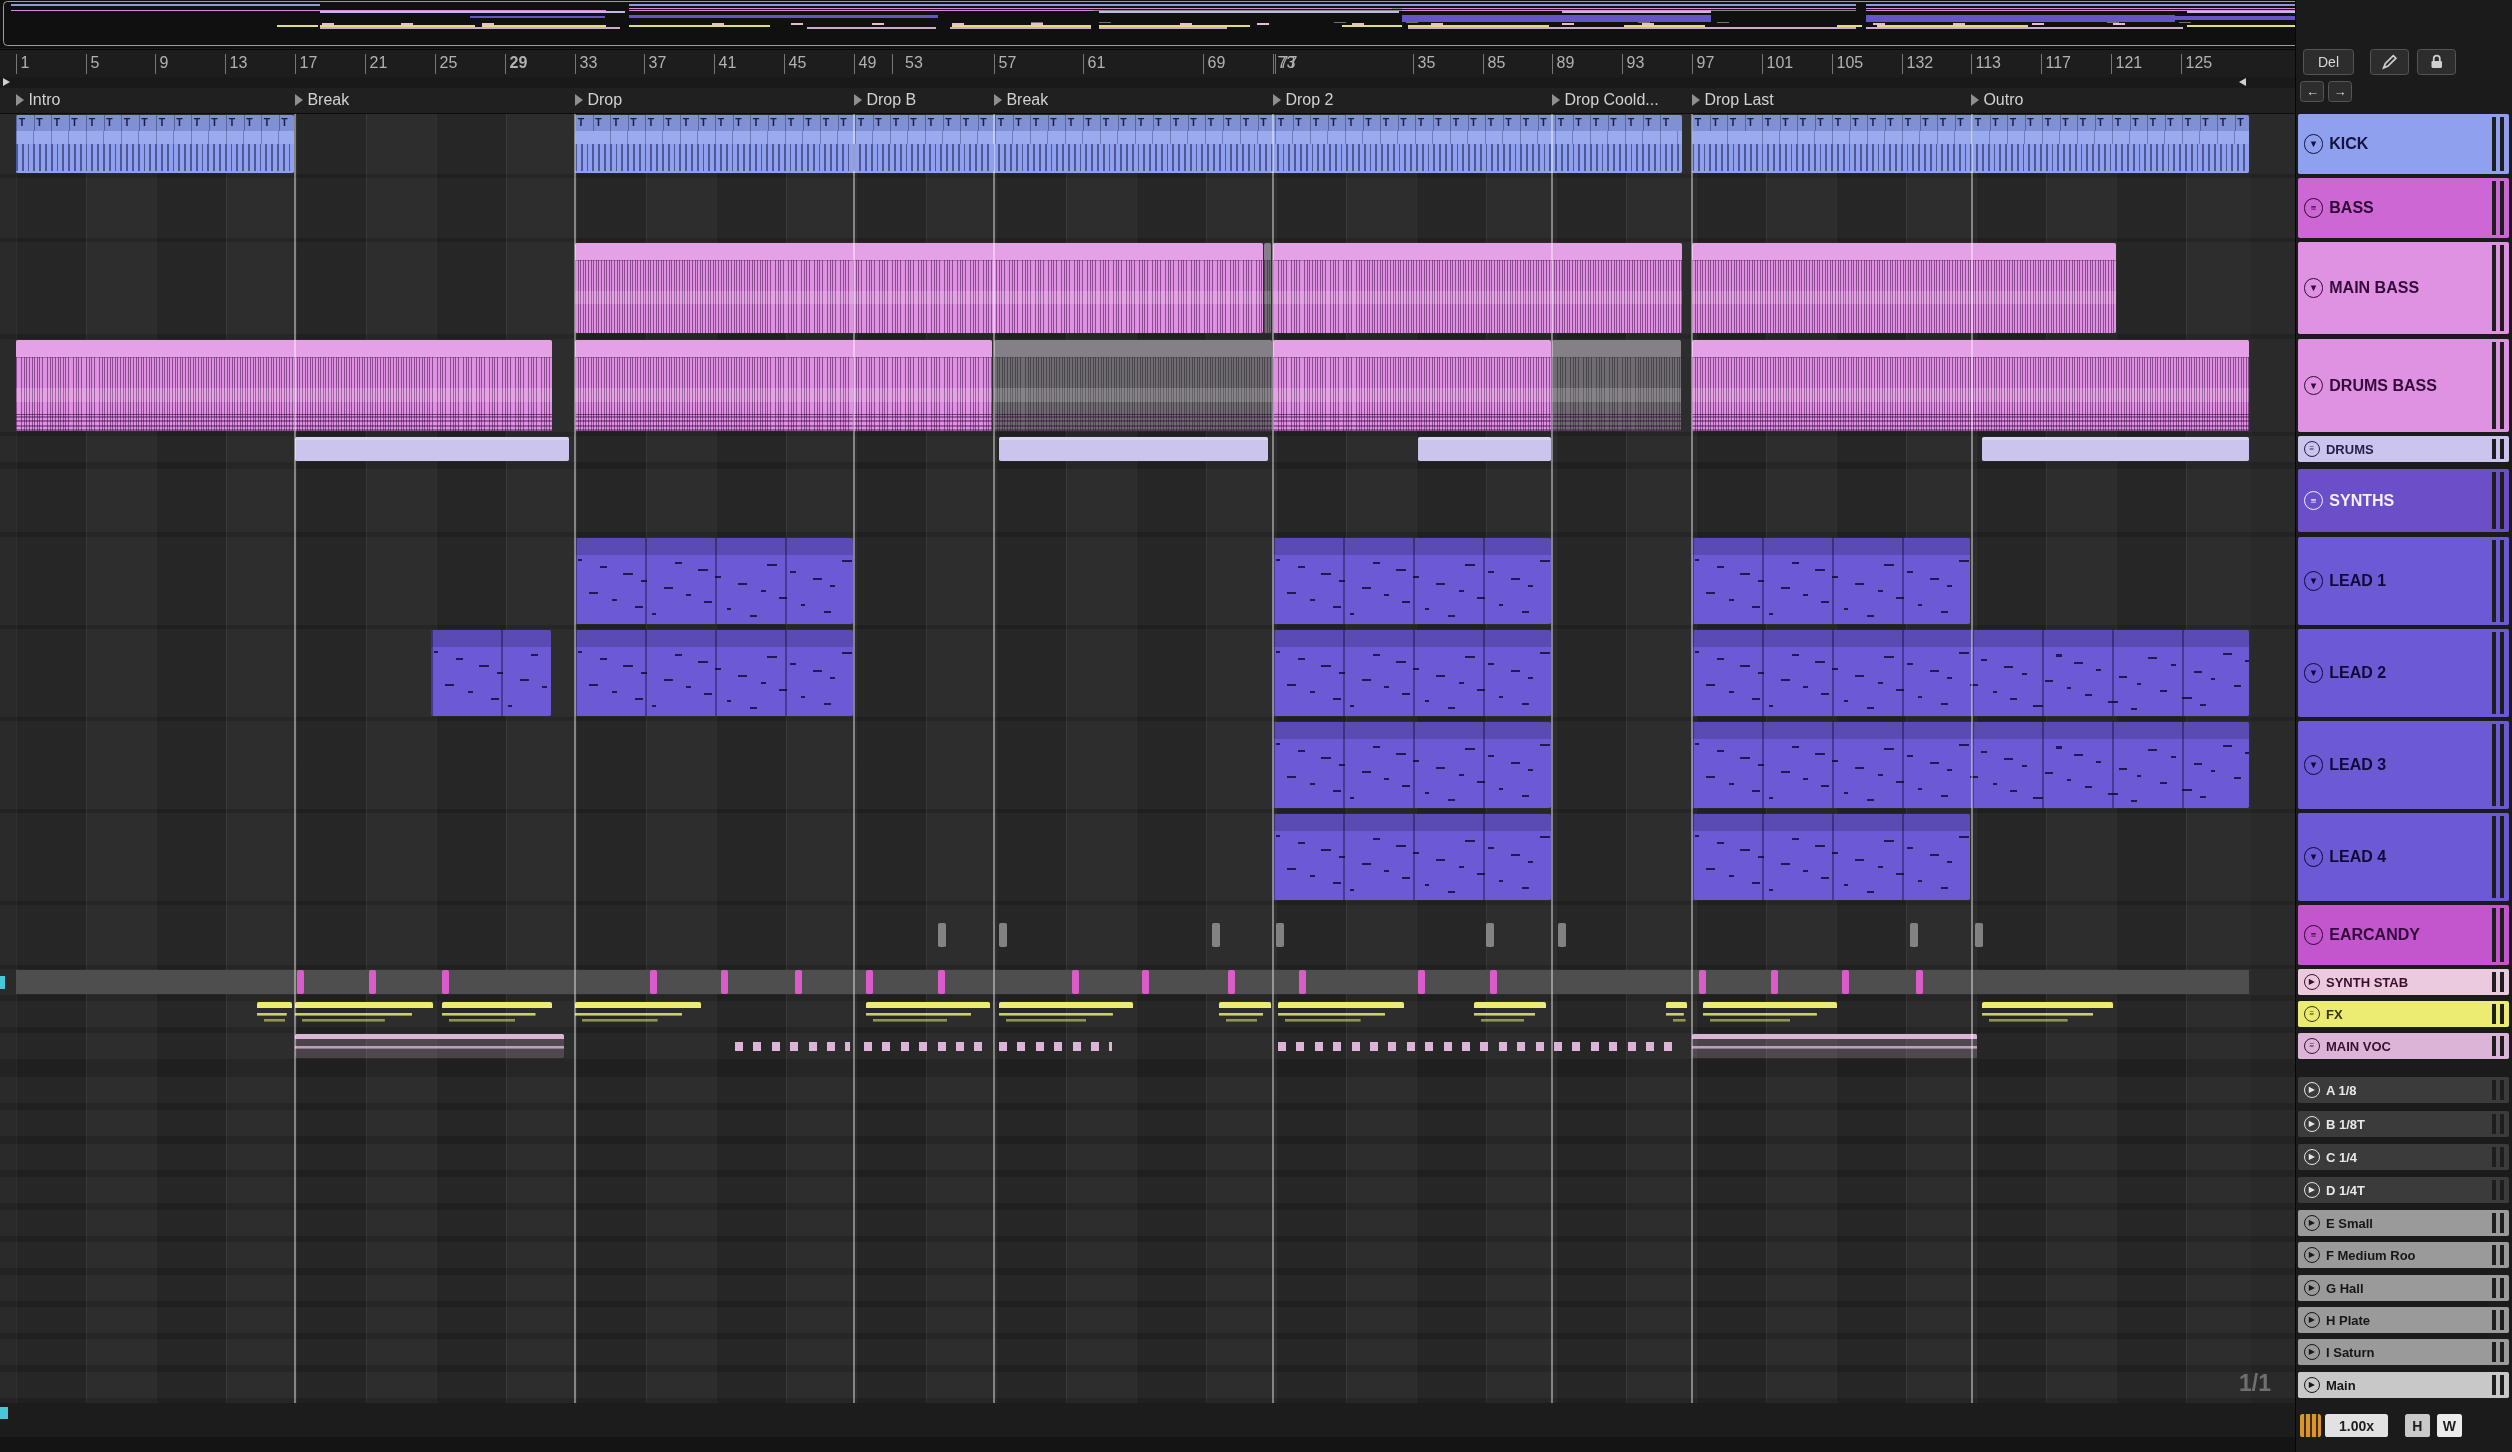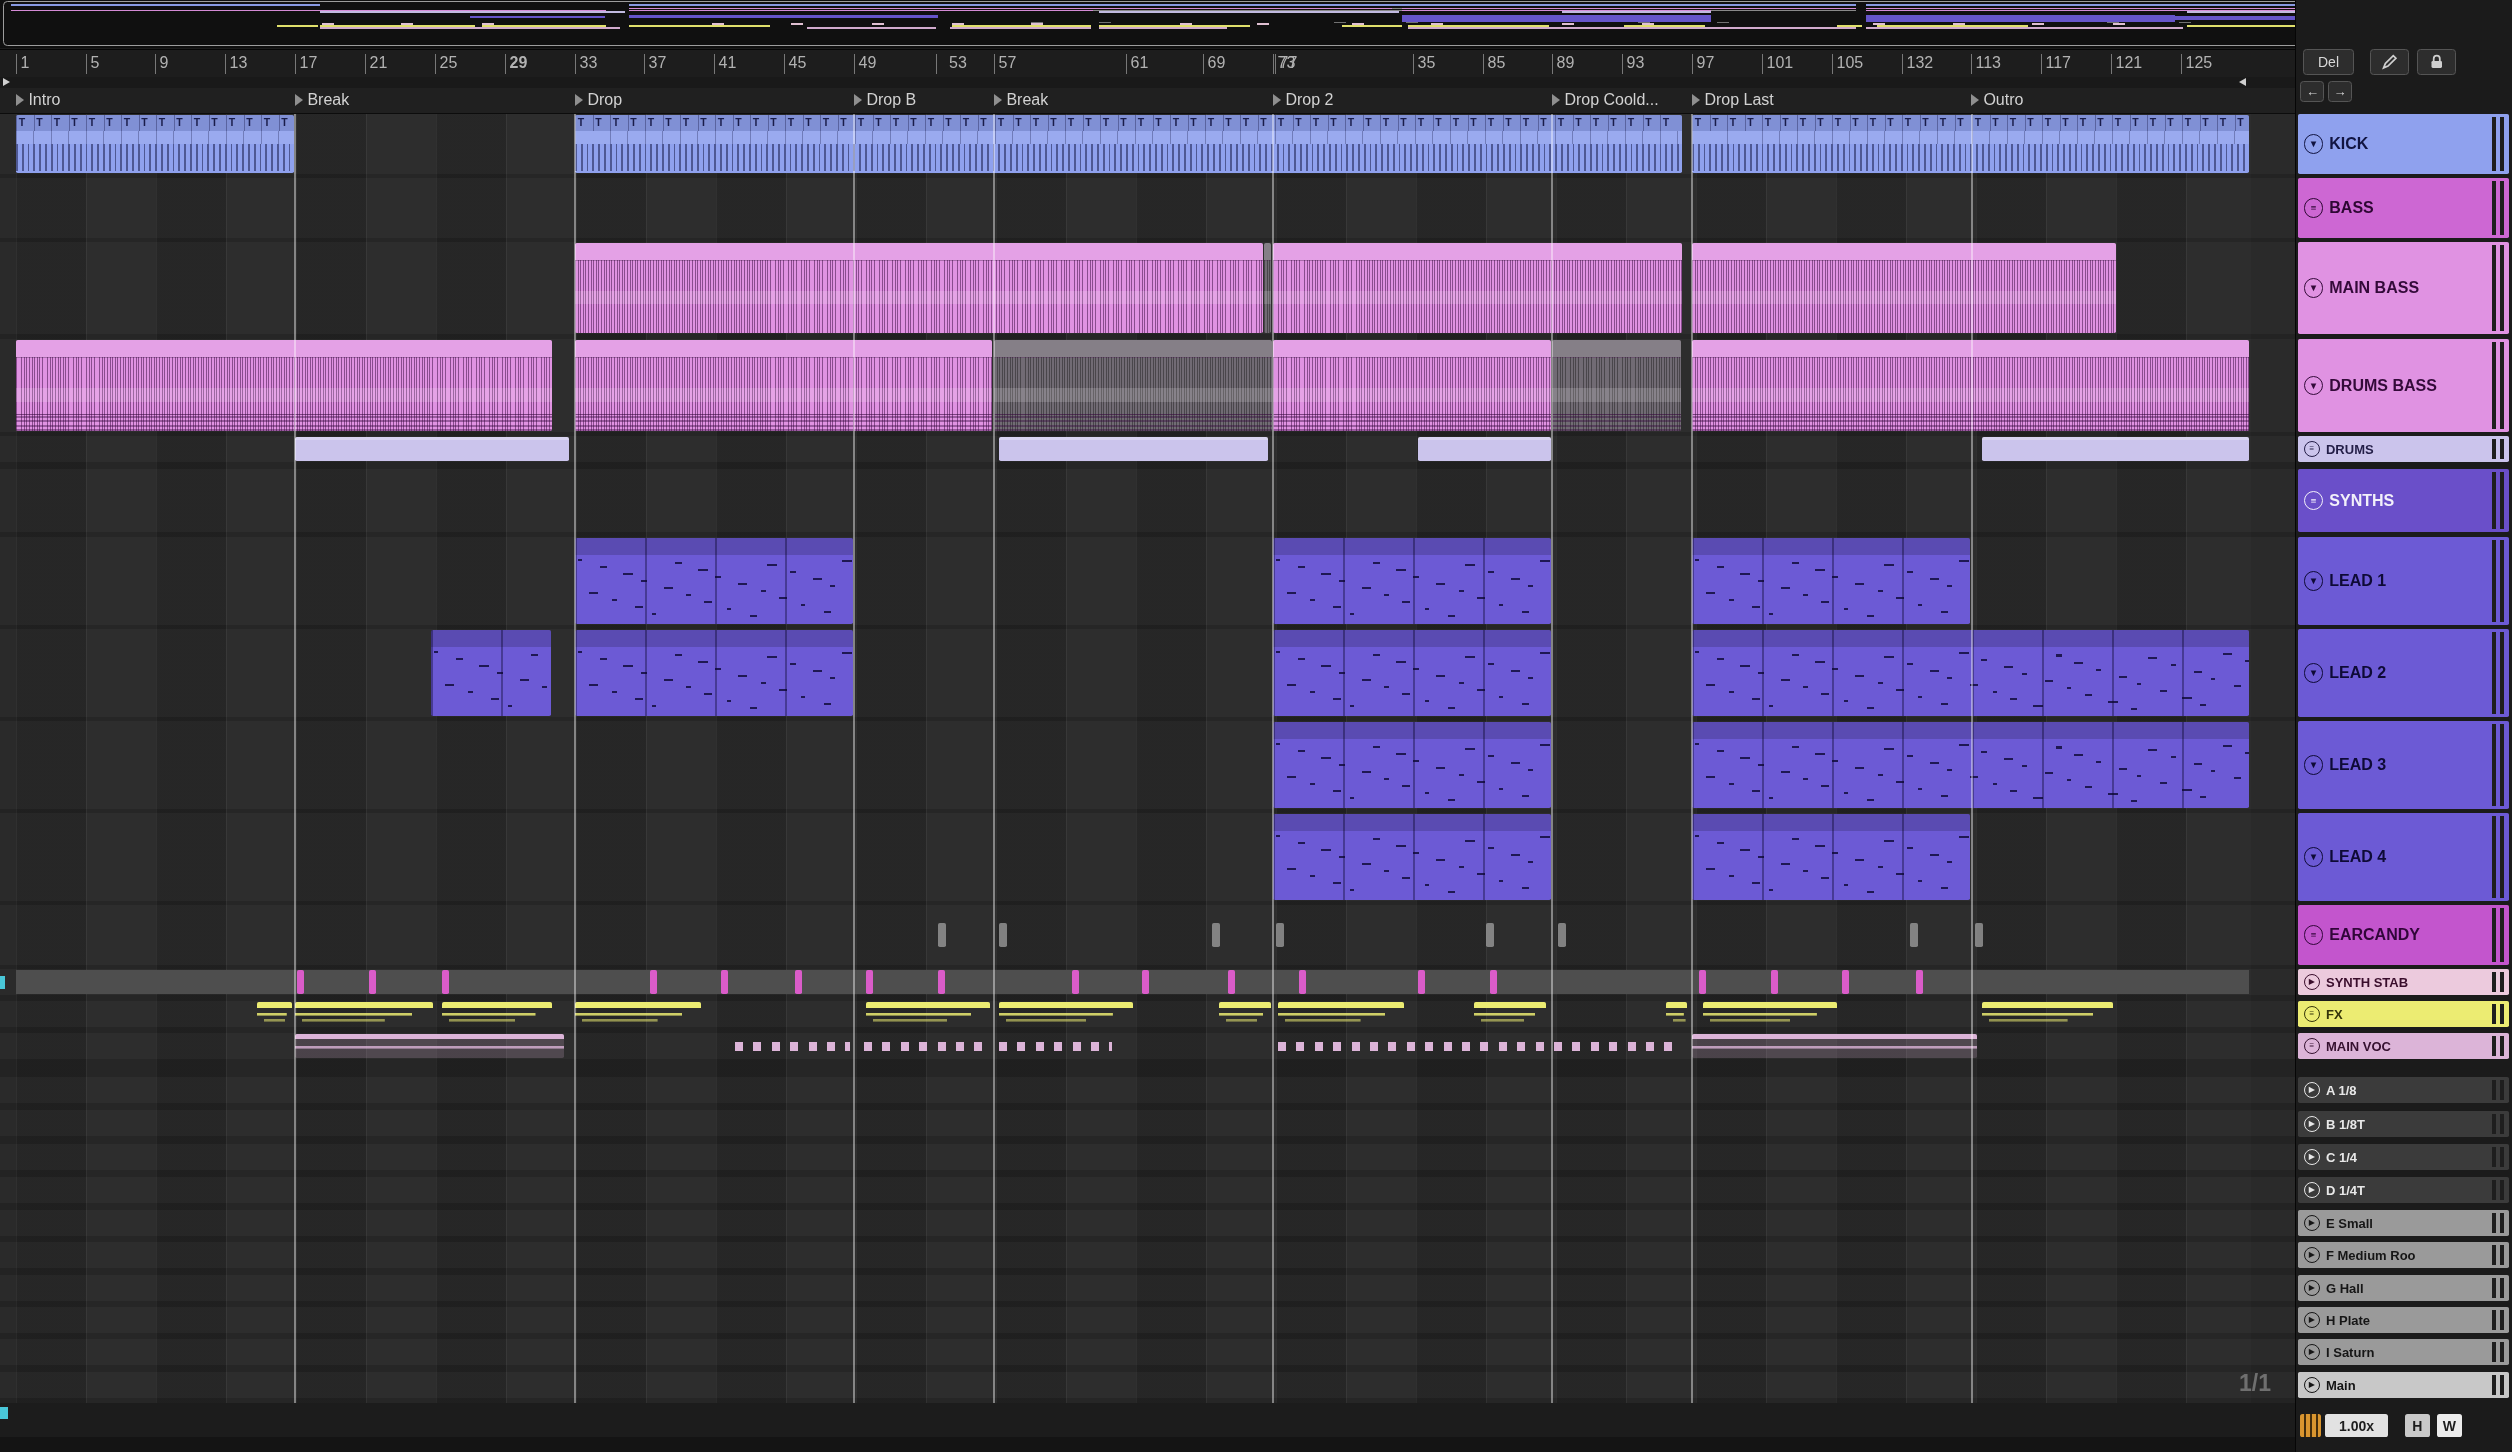--- a/index.html
+++ b/index.html
@@ -168,23 +168,23 @@
       <div class="bar-num" style="left: 225px;">13</div>
       <div class="bar-num" style="left: 295px;">17</div>
       <div class="bar-num" style="left: 365px;">21</div>
       <div class="bar-num" style="left: 435px;">25</div>
       <div class="bar-num" style="left: 505px; font-weight: bold;">29</div>
       <div class="bar-num" style="left: 575px; text-align: right;">33</div>
       <div class="bar-num" style="left: 644px;">37</div>
       <div class="bar-num" style="left: 714px;">41</div>
       <div class="bar-num" style="left: 784px;">45</div>
       <div class="bar-num" style="left: 854px;">49</div>
-      <div class="bar-num" style="left: 936px; padding-left: 12px;">53</div>
+      <div class="bar-num" style="left: 892px; padding-left: 12px;">53</div>
       <div class="bar-num" style="left: 994px;">57</div>
-      <div class="bar-num" style="left: 1126px;">61</div>
+      <div class="bar-num" style="left: 1083px;">61</div>
       <div class="bar-num" style="left: 1133px; margin-top: 26px;">65</div>
       <div class="bar-num" style="left: 1203px;">69</div>
       <div class="bar-num" style="left: 1273px;">73</div>
       <div class="bar-num" style="left: 1275px;">77</div>
       <div class="bar-num" style="left: 1413px;">35</div>
       <div class="bar-num" style="left: 1483px;">85</div>
       <div class="bar-num" style="left: 1552px;">89</div>
       <div class="bar-num" style="left: 1622px;">93</div>
       <div class="bar-num" style="left: 1692px;">97</div>
       <div class="bar-num" style="left: 1762px;">101</div>

